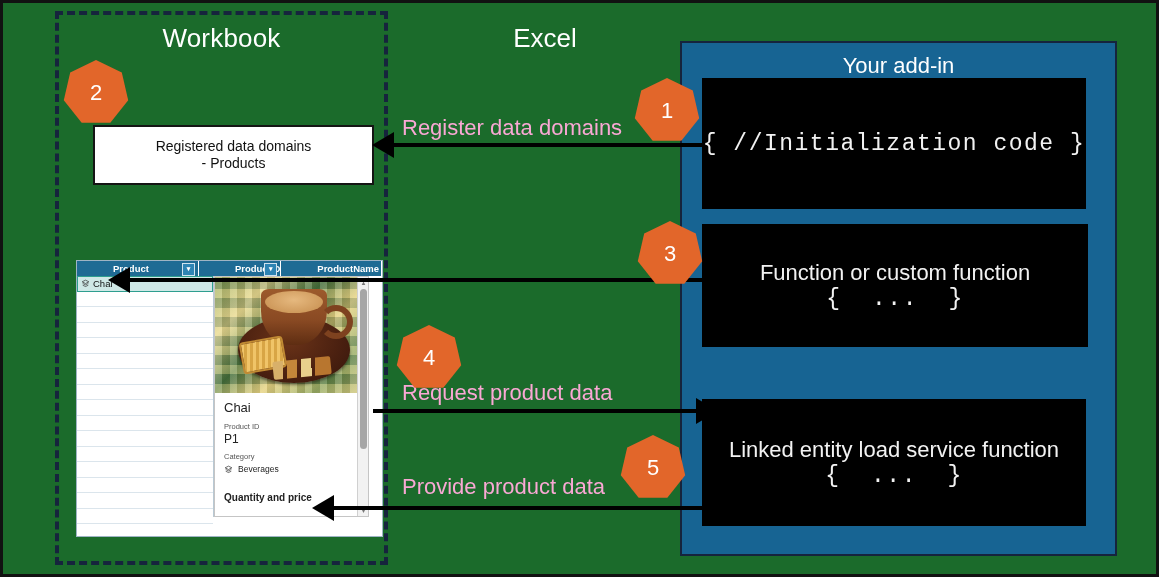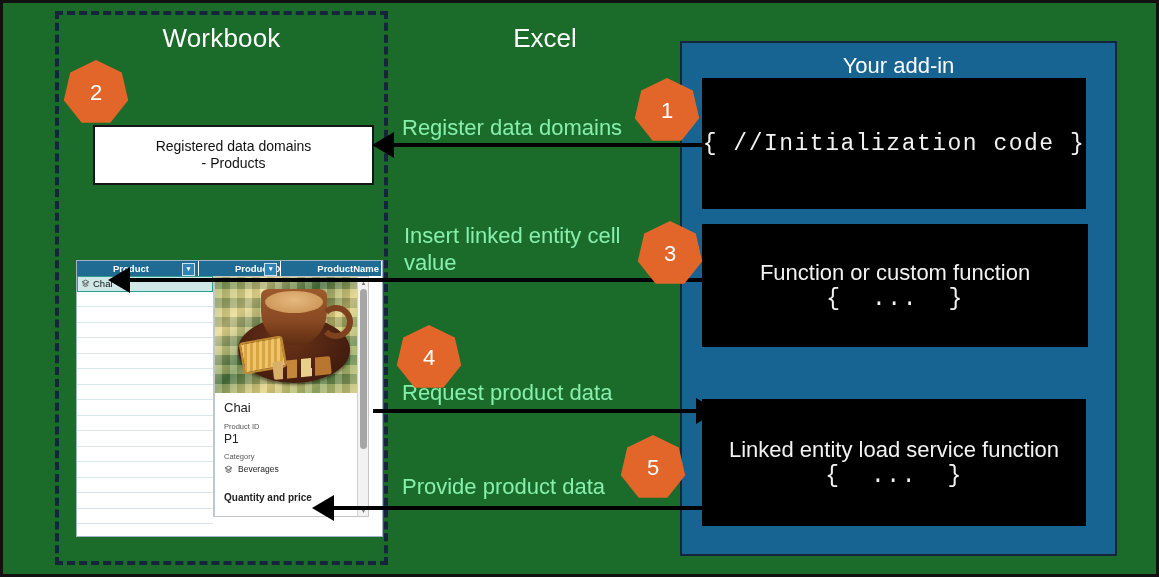--- a/index.html
+++ b/index.html
@@ -120,21 +120,21 @@
   }
   #badge-1 { left: 631px; top: 75px; }
   #badge-2 { left: 60px;  top: 57px; }
   #badge-3 { left: 634px; top: 218px; }
   #badge-4 { left: 393px; top: 322px; }
   #badge-5 { left: 617px; top: 432px; }
 
   
   .flow-label {
     position: absolute;
-    color: #86efac;
+    color: #f9a8d4;
     font-size: 22px;
     line-height: 1.22;
     z-index: 30;
   }
   #label-1 { left: 399px; top: 112px; }
   #label-3 { left: 401px; top: 220px; width: 240px; }
   #label-4 { left: 399px; top: 377px; }
   #label-5 { left: 399px; top: 471px; }
 
   
@@ -408,21 +408,20 @@
   <div class="arrow-line" id="arrow3-line"></div>
   <div class="arrow-head left" id="arrow3-head"></div>
 
   <div class="arrow-line" id="arrow4-line"></div>
   <div class="arrow-head right" id="arrow4-head"></div>
 
   <div class="arrow-line" id="arrow5-line"></div>
   <div class="arrow-head left" id="arrow5-head"></div>
 
   <div class="flow-label" id="label-1">Register data domains</div>
-  <div class="flow-label" id="label-3">Insert linked entity cell value</div>
   <div class="flow-label" id="label-4">Request product data</div>
   <div class="flow-label" id="label-5">Provide product data</div>
 
   <div class="badge" id="badge-1">1</div>
   <div class="badge" id="badge-2">2</div>
   <div class="badge" id="badge-3">3</div>
   <div class="badge" id="badge-4">4</div>
   <div class="badge" id="badge-5">5</div>
 
   <div id="sheet">

